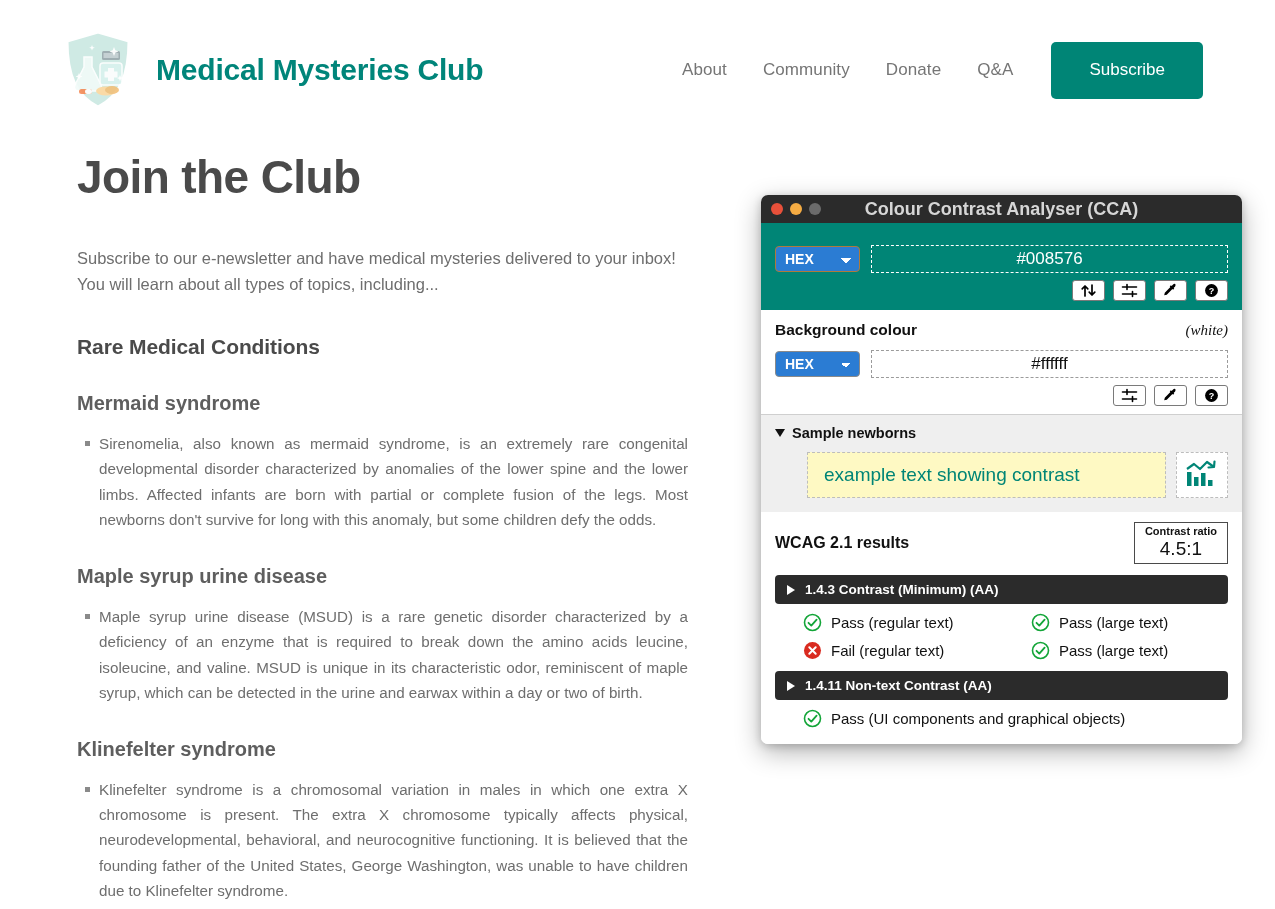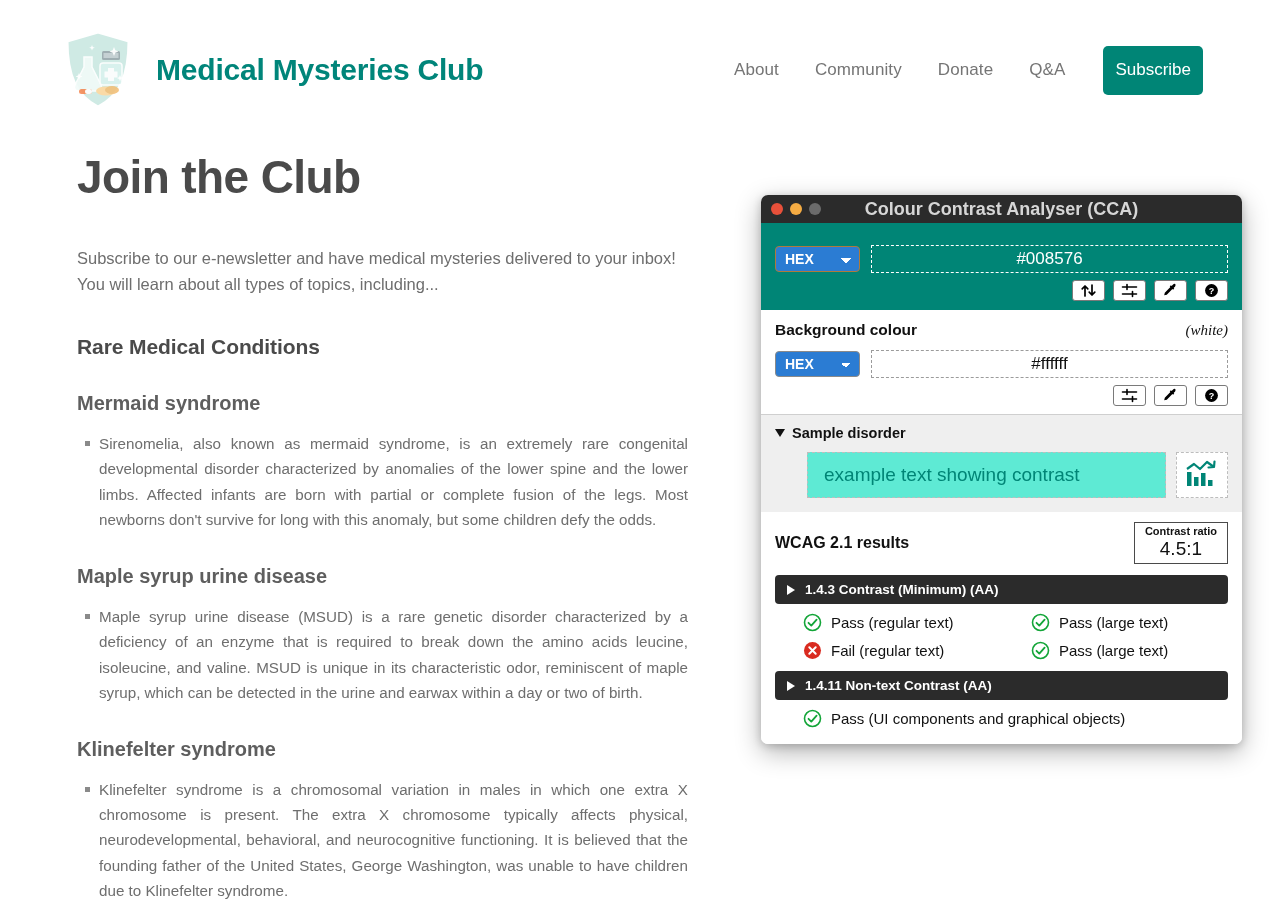--- a/index.html
+++ b/index.html
@@ -52,22 +52,22 @@
     font-weight: bold;
     letter-spacing: -0.2px;
   }
   .subscribe-btn-nav {
     background: #008576;
     color: #ffffff;
     border: none;
     border-radius: 5px;
     font-size: 17px;
     font-family: "Liberation Sans", sans-serif;
-    padding: 0 12px;
-    height: 49px;
+    padding: 0 38px;
+    height: 57px;
     cursor: pointer;
     margin-left: 20px;
   }
 
   
   .page-main {
     padding: 0 72px 0 77px;
     max-width: 760px;
   }
   .page-title {
@@ -267,21 +267,21 @@
   }
   .preview-body {
     display: flex;
     align-items: stretch;
     gap: 10px;
     margin-top: 11px;
     padding-left: 32px;
   }
   .preview-text-box {
     flex: 1;
-    background: #5eead4;
+    background: #fef9c3;
     border: 1px dashed #bdbdbd;
     display: flex;
     align-items: center;
     padding: 0 16px;
     height: 46px;
     font-size: 19px;
     color: #008576;
   }
   .preview-chart-box {
     width: 52px;
@@ -491,21 +491,21 @@
             <circle cx="8.5" cy="7.5" r="6.4" fill="#000"></circle>
             <text x="8.5" y="11" text-anchor="middle" font-size="9" font-family="Liberation Sans, sans-serif" font-weight="bold" fill="#fff">?</text>
           </svg>
       </button>
     </div>
   </div>
 
   <div class="preview-panel">
     <div class="preview-head">
       <span class="tri-down"></span>
-      <span>Sample disorder</span>
+      <span>Sample newborns</span>
     </div>
     <div class="preview-body">
       <div class="preview-text-box">example text showing contrast</div>
       <div class="preview-chart-box">
         <span>
           <svg width="34" height="32" viewBox="0 0 34 32">
             <path d="M2 12 L9 7 L15 12 L22 5 L29 10" stroke="#008576" stroke-width="2.2" fill="none" stroke-linejoin="round"></path>
             <path d="M29 10 L29.5 4.5 M29 10 L23.5 10.5" stroke="#008576" stroke-width="2.2" fill="none" stroke-linecap="round"></path>
             <rect x="2" y="15" width="4.5" height="14" fill="#008576"></rect>
             <rect x="9" y="20" width="4.5" height="9" fill="#008576"></rect>

